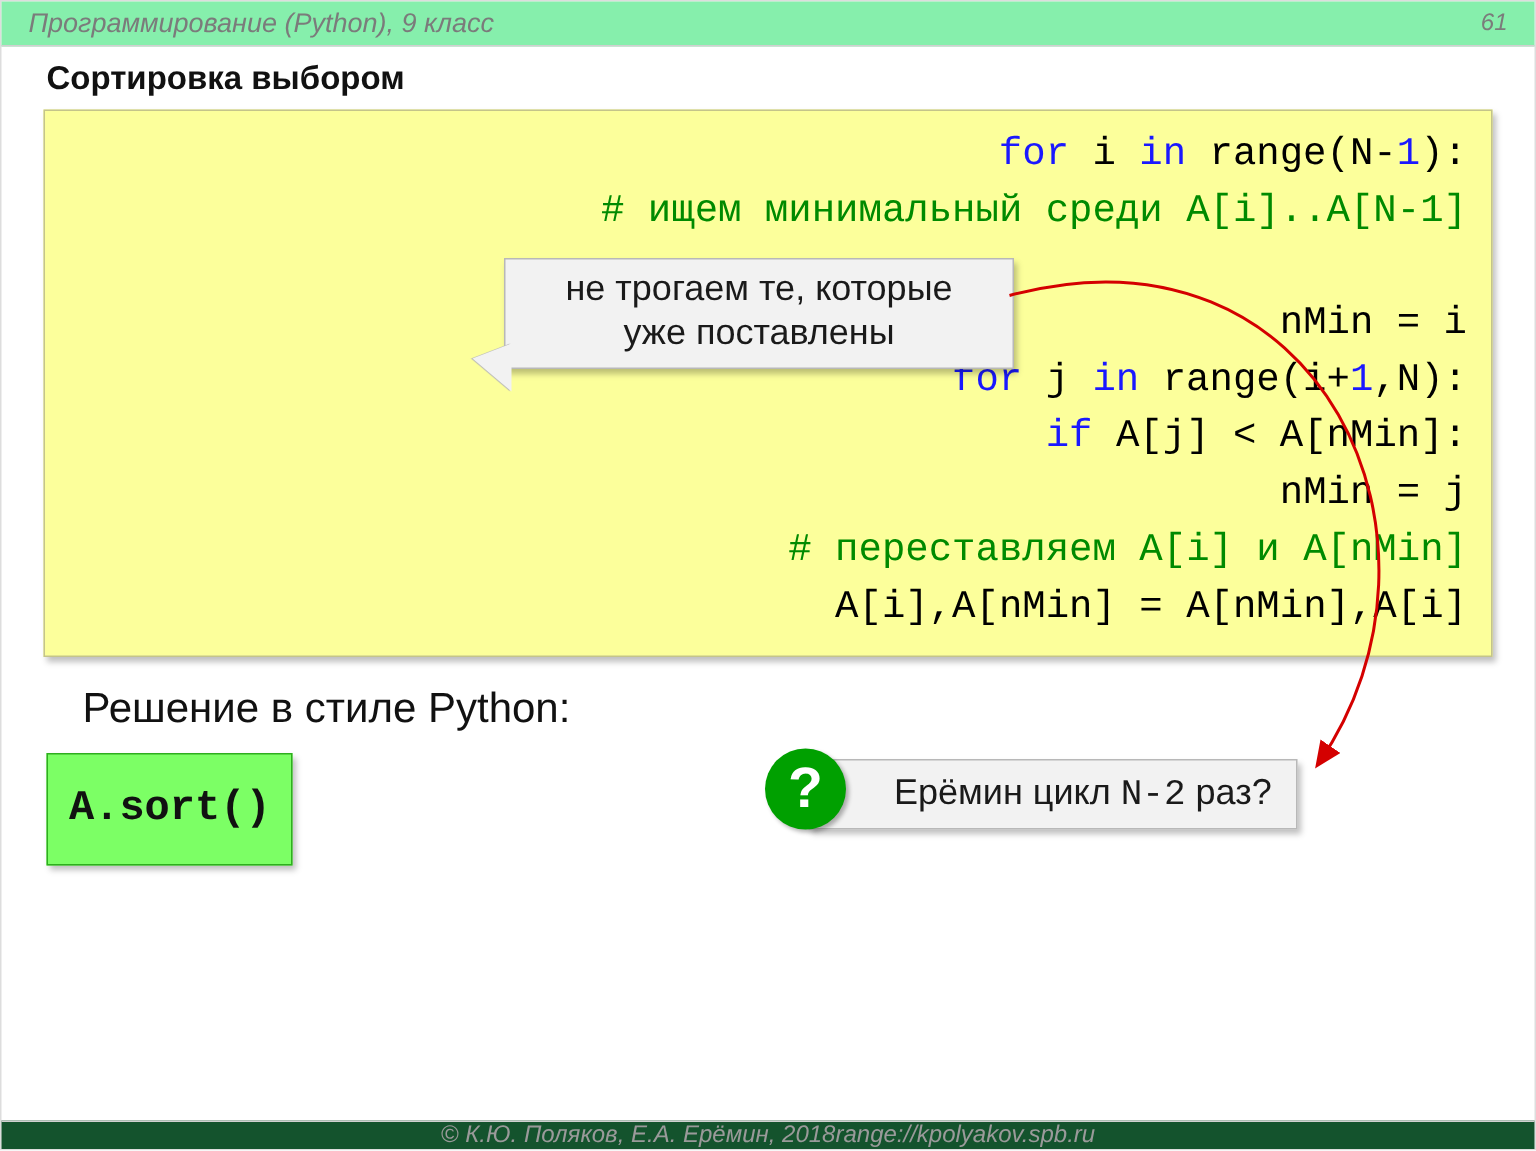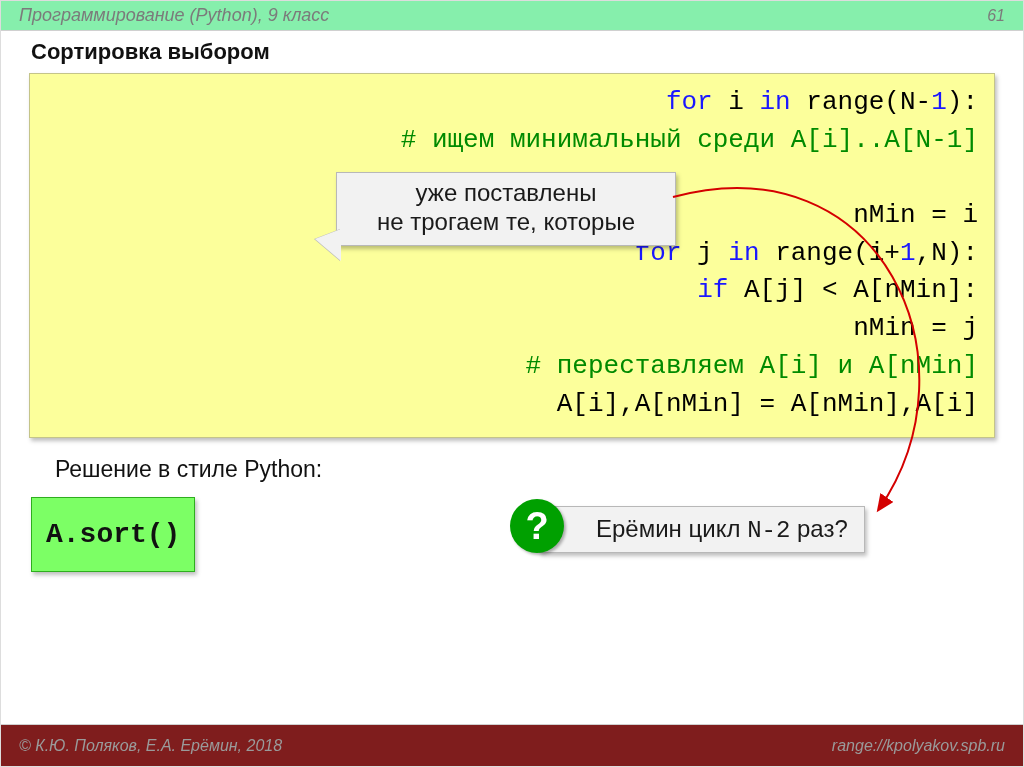--- a/index.html
+++ b/index.html
@@ -6,28 +6,28 @@
   html, body { width: 1024px; height: 767px; font-family: Arial, sans-serif; background: #fff; overflow: hidden; }
   .page { width: 1024px; height: 767px; background: #fff; position: relative; border: 1px solid #ddd; }
   .header { background: #86efac; height: 30px; display: flex; align-items: center; justify-content: space-between; padding: 0 18px; color: #7b7b7b; font-style: italic; font-size: 18px; border-bottom: 1px solid #d0d0d0; }
   .header .pnum { font-style: italic; font-size: 16px; color: #7b7b7b; }
   .title { font-size: 22px; font-weight: bold; color: #111; padding: 8px 30px 8px 30px; }
   .codebox { margin: 0 28px; background: #fcff9b; border: 1px solid #c4c48a; box-shadow: 2px 3px 4px rgba(0,0,0,0.25); font-family: "Courier New", monospace; font-size: 26px; line-height: 1.45; padding: 10px 16px 14px 16px; color: #000; position: relative; text-align: right; }
   .codebox pre { font-family: inherit; font-size: inherit; white-space: pre; }
   .kw { color: #1a18ff; }
   .cmt { color: #008a00; }
   .sortbox { display: inline-block; margin: 8px 0 0 30px; background: #7cff65; border: 1px solid #2eae1e; box-shadow: 2px 3px 4px rgba(0,0,0,0.25); font-family: "Courier New", monospace; font-size: 28px; font-weight: bold; color: #111; padding: 21px 14px; }
-  .py-caption { font-size: 23px; color: #111; padding: 18px 0 6px 54px; }
+  .py-caption { font-size: 28px; color: #111; padding: 18px 0 6px 54px; }
   .callout { position: absolute; background: #f2f2f2; border: 1px solid #b8b8b8; box-shadow: 2px 3px 4px rgba(0,0,0,0.25); font-family: Arial, sans-serif; font-size: 24px; color: #1a1a1a; text-align: center; padding: 6px 18px 8px 18px; line-height: 1.2; }
   .callout1 { left: 335px; top: 171px; width: 340px; }
   .callout1::after { content: ""; position: absolute; left: -22px; top: 56px; width: 0; height: 0; border-right: 26px solid #f2f2f2; border-top: 10px solid transparent; border-bottom: 22px solid transparent; filter: drop-shadow(-1px 0 0 #b8b8b8); }
   .qbox { position: absolute; left: 538px; top: 505px; background: #f2f2f2; border: 1px solid #b8b8b8; box-shadow: 2px 3px 4px rgba(0,0,0,0.25); font-size: 24px; color: #1a1a1a; padding: 8px 16px 8px 56px; }
   .qbox .mono { font-family: "Courier New", monospace; }
   .qbadge { position: absolute; left: -30px; top: -8px; width: 54px; height: 54px; background: #00a000; border-radius: 50%; display: flex; align-items: center; justify-content: center; color: #fff; font-size: 38px; font-weight: bold; box-shadow: 2px 2px 3px rgba(0,0,0,0.3); }
-  .footer { position: absolute; bottom: 0; left: 0; right: 0; height: 42px; background: #7f1d1d; border-top: 1px solid #d0d0d0; display: flex; align-items: center; justify-content: space-between; padding: 0 18px; font-style: italic; color: #9a9a9a; font-size: 16px; }
+  .footer { position: absolute; bottom: 0; left: 0; right: 0; height: 19px; background: #14532d; border-top: 1px solid #d0d0d0; display: flex; align-items: center; justify-content: center; padding: 0 18px; font-style: italic; color: #9a9a9a; font-size: 16px; }
   svg.arrow { position: absolute; left: 0; top: 0; pointer-events: none; }
 </style>
 </head>
 <body>
 <div class="page">
 
 
 
 <div class="header">
   <span>Программирование (Python), 9 класс</span>
@@ -42,22 +42,22 @@
 
 <span>  nMin = i</span>
 <span class="kw">  for</span><span> j </span><span class="kw">in</span><span> range(i+</span><span class="kw">1</span><span>,N):</span>
 <span class="kw">    if</span><span> A[j] &lt; A[nMin]:</span>
 <span>       nMin = j</span>
 <span class="cmt">  # переставляем A[i] и A[nMin]</span>
 <span>  A[i],A[nMin] = A[nMin],A[i]</span></pre>
 </div>
 
 <div class="callout callout1">
+  <div>не трогаем те, которые</div>
   <div>уже поставлены</div>
-  <div>не трогаем те, которые</div>
 </div>
 
 <svg class="arrow" width="1024" height="767">
   <defs>
     <marker id="ah" markerWidth="10" markerHeight="10" refX="7" refY="4" orient="auto">
       <path d="M0,0 L9,4 L0,8 z" fill="#d40000"></path>
     </marker>
   </defs>
   <path d="M 672 196 C 880 140, 980 360, 878 508" stroke="#d40000" stroke-width="2" fill="none" marker-end="url(#ah)"></path>
 </svg>

